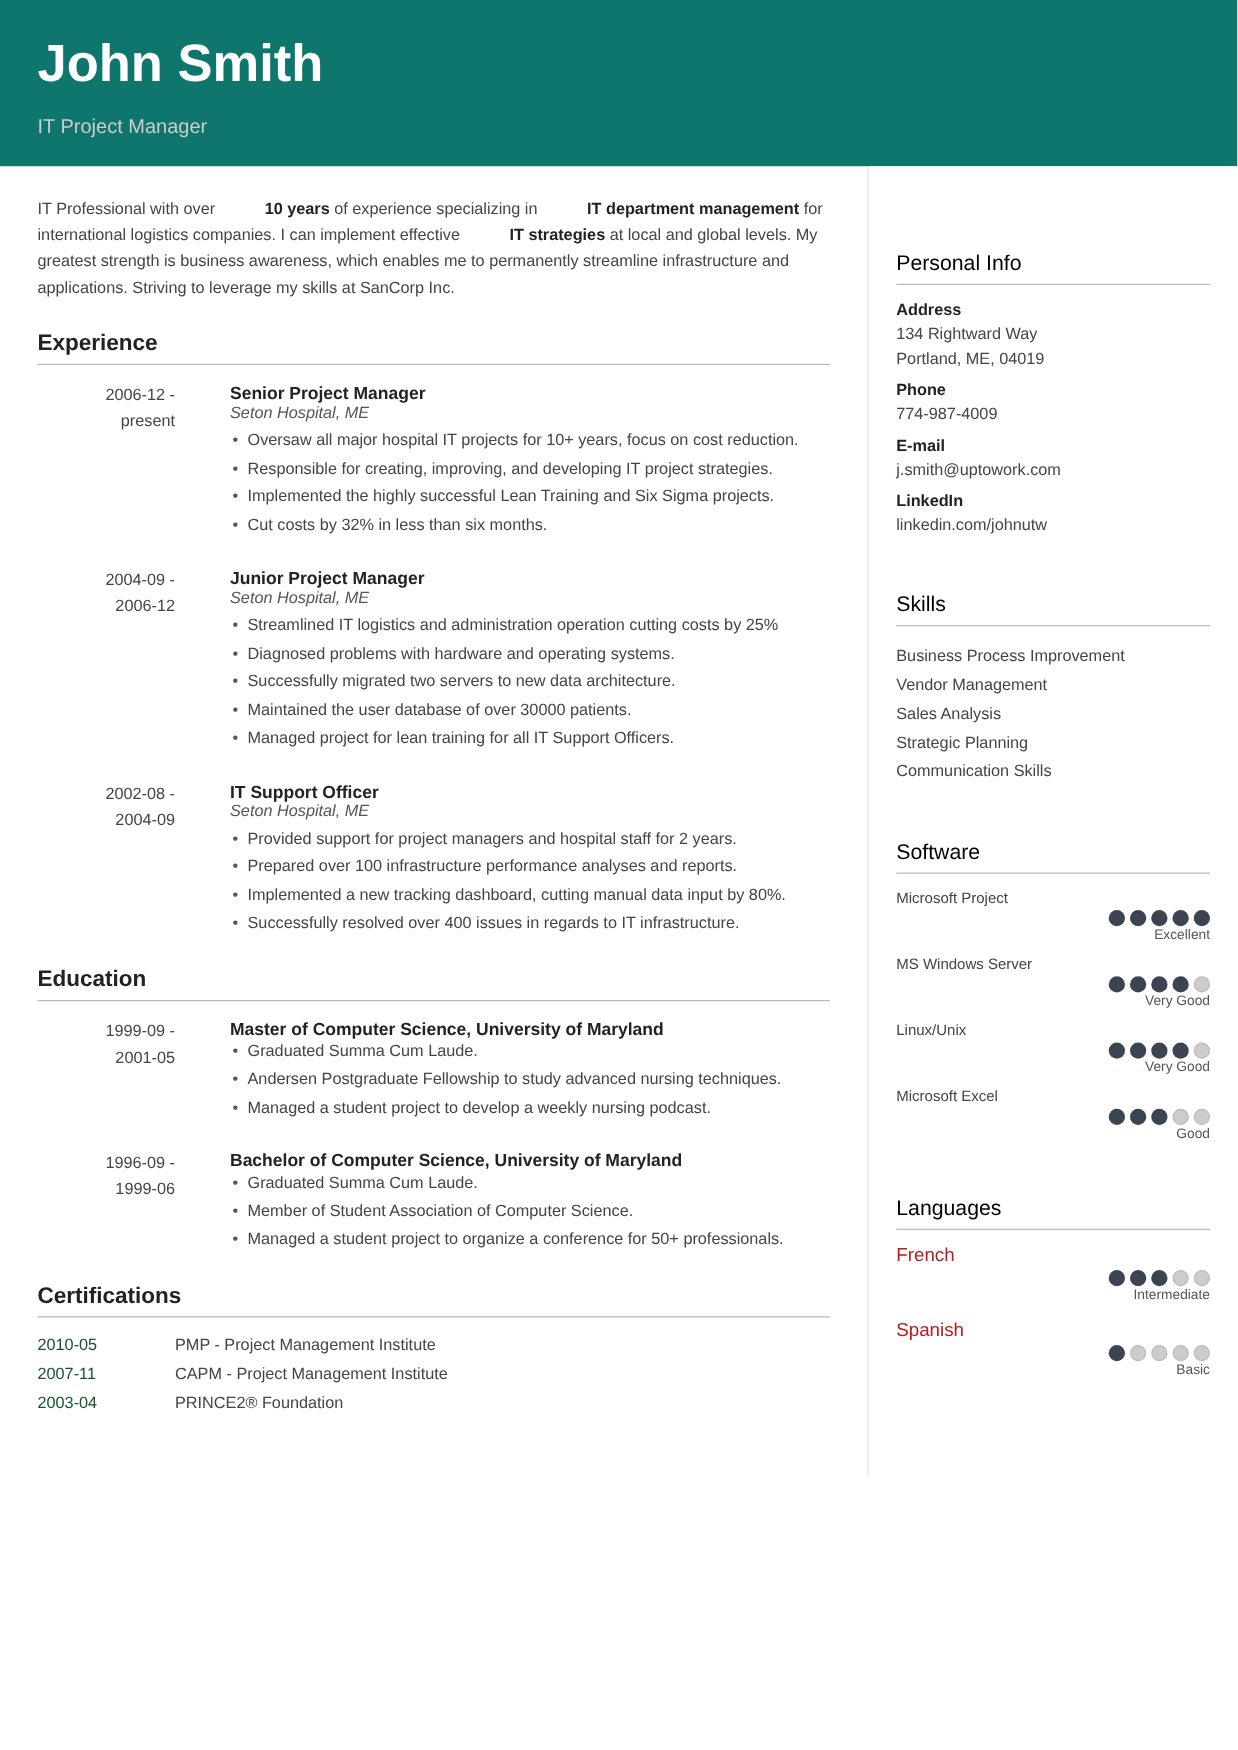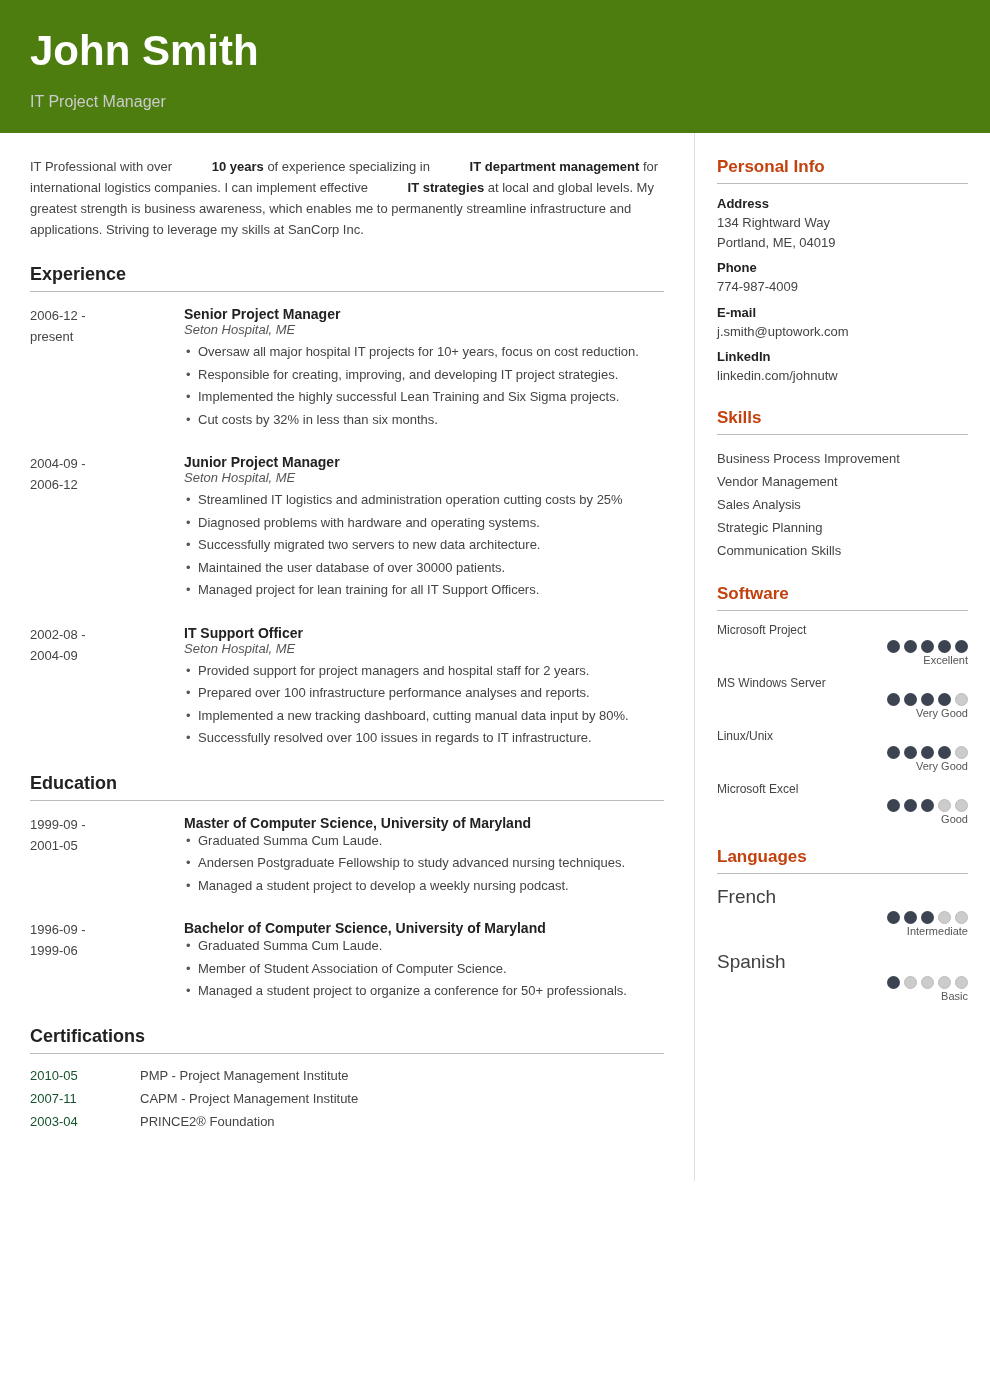--- a/index.html
+++ b/index.html
@@ -7,21 +7,21 @@
       font-family: Arial, sans-serif;
       font-size: 13px;
       color: #333;
       background: #fff;
       width: 990px;
       min-height: 1400px;
     }
 
     
     .header {
-      background: #4d7c0f;
+      background: #0f766e;
       color: #fff;
       padding: 28px 30px 22px 30px;
       width: 100%;
     }
     .header-name {
       font-size: 42px;
       font-weight: bold;
       line-height: 1.1;
     }
     .header-title {
@@ -82,20 +82,21 @@
     .entry {
       display: flex;
       margin-bottom: 22px;
     }
     .entry-dates {
       width: 110px;
       min-width: 110px;
       color: #444;
       font-size: 13px;
       line-height: 1.6;
+      text-align: right;
     }
     .entry-body {
       flex: 1;
       margin-left: 44px;
     }
     .entry-role {
       font-weight: bold;
       font-size: 14px;
       color: #222;
     }
@@ -135,23 +136,24 @@
     }
     .cert-name {
       flex: 1;
       color: #444;
       font-size: 13px;
     }
 
     
     .right-section-title {
       font-size: 17px;
-      font-weight: bold;
-      color: #c2410c;
+      font-weight: normal;
+      color: #000000;
       margin-bottom: 6px;
+      margin-top: 44px;
     }
     .right-divider {
       border: none;
       border-top: 1.5px solid #bbb;
       margin-bottom: 12px;
     }
     .right-section {
       margin-bottom: 22px;
     }
 
@@ -216,22 +218,22 @@
       color: #555;
       text-align: right;
       margin-top: 1px;
     }
 
     
     .lang-item {
       margin-bottom: 14px;
     }
     .lang-name {
-      color: #404040;
-      font-size: 19px;
+      color: #b91c1c;
+      font-size: 15px;
       margin-bottom: 3px;
     }
 
     .section-left {
       margin-bottom: 22px;
     }
   </style>
 </head>
 <body>
 
@@ -292,21 +294,21 @@
           <span>2002-08 -</span><br>
           <span>2004-09</span>
         </div>
         <div class="entry-body">
           <div class="entry-role">IT Support Officer</div>
           <div class="entry-org">Seton Hospital, ME</div>
           <ul class="entry-bullets">
             <li>Provided support for project managers and hospital staff for 2 years.</li>
             <li>Prepared over 100 infrastructure performance analyses and reports.</li>
             <li>Implemented a new tracking dashboard, cutting manual data input by 80%.</li>
-            <li>Successfully resolved over 100 issues in regards to IT infrastructure.</li>
+            <li>Successfully resolved over 400 issues in regards to IT infrastructure.</li>
           </ul>
         </div>
       </div>
     </div>
 
     <div class="section-left">
       <div class="section-title">Education</div>
       <hr class="section-divider">
 
       <div class="entry">

